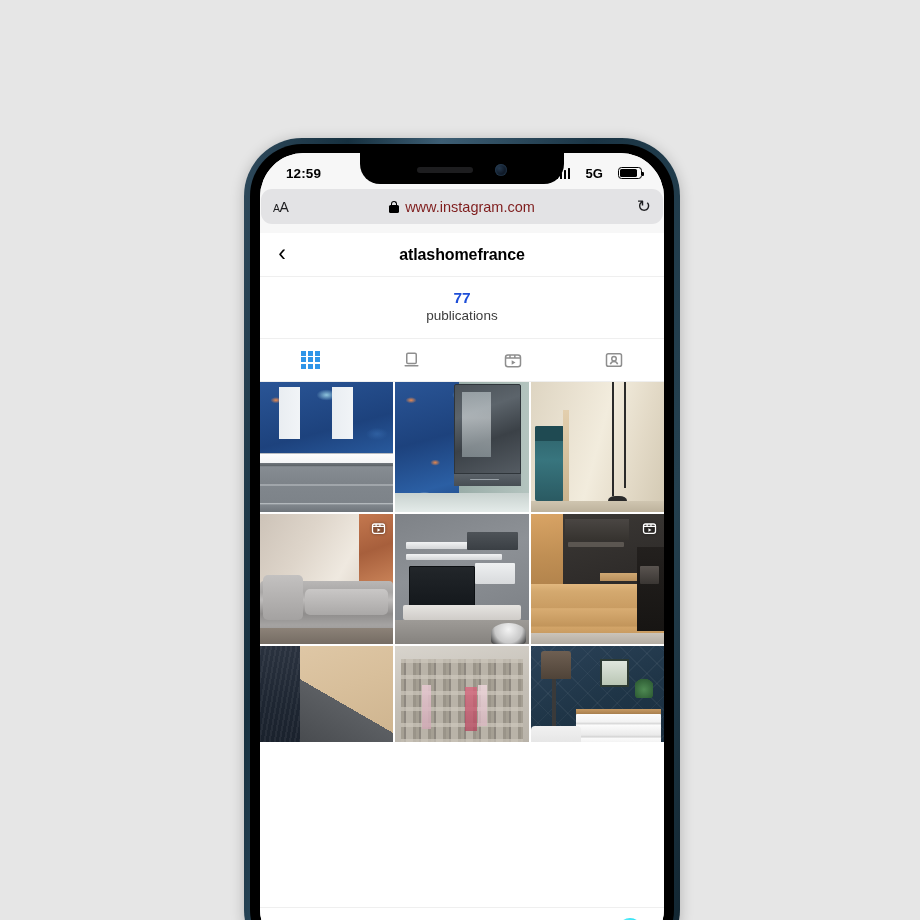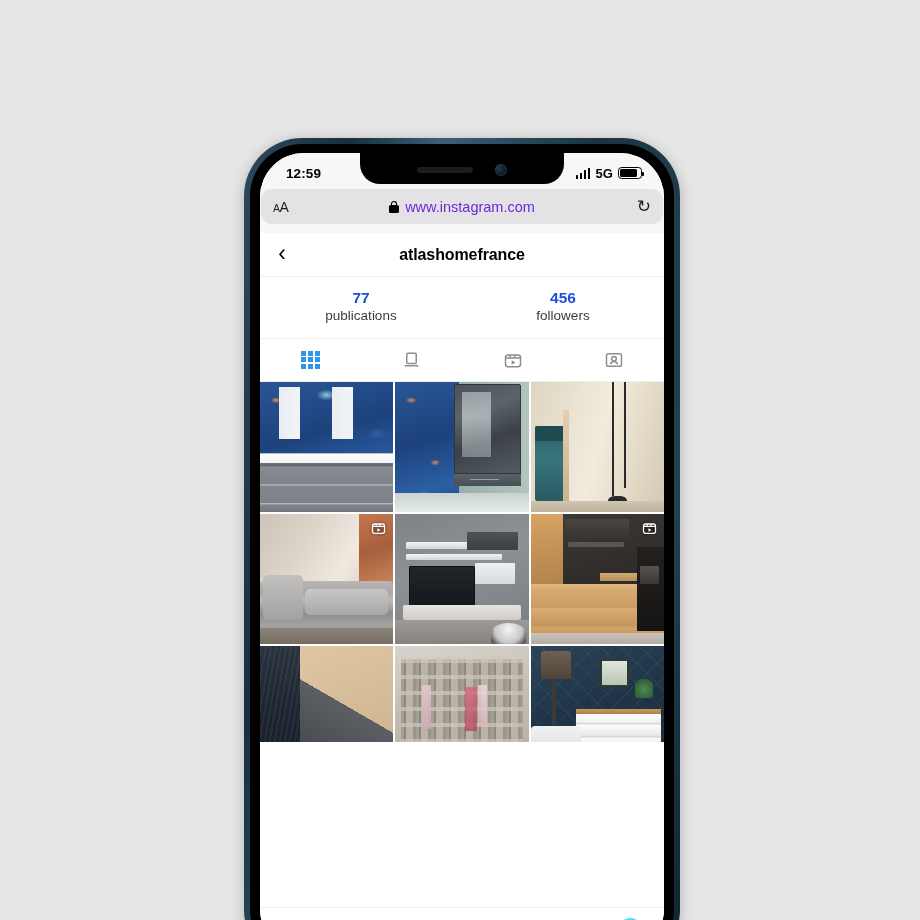--- a/index.html
+++ b/index.html
@@ -53,21 +53,21 @@
   
   #statusbar {
     position: relative; z-index: 30;
     height: 34px;
     background: #f7f7f7;
     display: flex; align-items: center; justify-content: space-between;
     padding: 6px 22px 0 26px;
     font-size: 13.5px; font-weight: bold; color: #000;
     letter-spacing: .1px;
   }
-  #statusbar .right { display: flex; align-items: center; gap: 5px; }
+  #statusbar .right { display: flex; align-items: center; gap: 15px; }
   .bars { display: flex; align-items: flex-end; gap: 1.5px; height: 11px; }
   .bars i { width: 2.6px; background: #000; border-radius: .5px; display:block; }
   .bars i:nth-child(1){ height:4px } .bars i:nth-child(2){ height:6px }
   .bars i:nth-child(3){ height:8.5px } .bars i:nth-child(4){ height:11px }
   .net { font-size: 13px; font-weight: bold; }
   .batt { position: relative; width: 24px; height: 12px; border: 1.3px solid #000; border-radius: 3.5px; padding: 1.3px; }
   .batt .fill { height: 100%; width: 86%; background: #000; border-radius: 1.6px; }
   .batt:after { content:""; position:absolute; right:-3.2px; top:3.6px; width:2px; height:4px;
                 background:#000; border-radius: 0 1px 1px 0; }
 
@@ -78,21 +78,21 @@
     display: flex; align-items: center; padding: 0 12px;
     position: relative;
   }
   #urlbar .aa { font-size: 14px; color: #1c1c1e; letter-spacing: -.5px; }
   #urlbar .aa .small { font-size: 10.5px; }
   #urlbar .center {
     position: absolute; left: 0; right: 0;
     display: flex; align-items: center; justify-content: center; gap: 6px;
     pointer-events: none;
   }
-  #urlbar .host { font-size: 14.5px; color: #6d28d9; }
+  #urlbar .host { font-size: 14.5px; color: #7f1d1d; }
   #urlbar .reload { margin-left: auto; font-size: 17px; color: #1c1c1e; line-height: 1; }
   .lock-ico { width: 10px; height: 12px; position: relative; display:inline-block; }
   .lock-ico .body { position:absolute; bottom:0; width:10px; height:7.5px; background:#000; border-radius:1.6px; }
   .lock-ico .shk  { position:absolute; top:0; left:2px; width:6px; height:6px;
                     border:1.7px solid #000; border-bottom:none;
                     border-radius: 3px 3px 0 0; }
 
   
   #ig-header {
     height: 44px; background: #fff;
@@ -227,24 +227,20 @@
 
         <div id="ig-header">
           <div id="back-chevron">‹</div>
           <div id="ig-title">atlashomefrance</div>
         </div>
 
         <div id="stats">
           <div class="stat">
             <div class="num">77</div>
             <div class="lbl">publications</div>
-          </div>
-          <div class="stat">
-            <div class="num">456</div>
-            <div class="lbl">followers</div>
           </div>
         </div>
 
         <div id="tabbar">
           <div class="tab">
             <span class="grid-ico">
               <span></span>
                 <span></span>
                 <span></span>
               <span></span>

